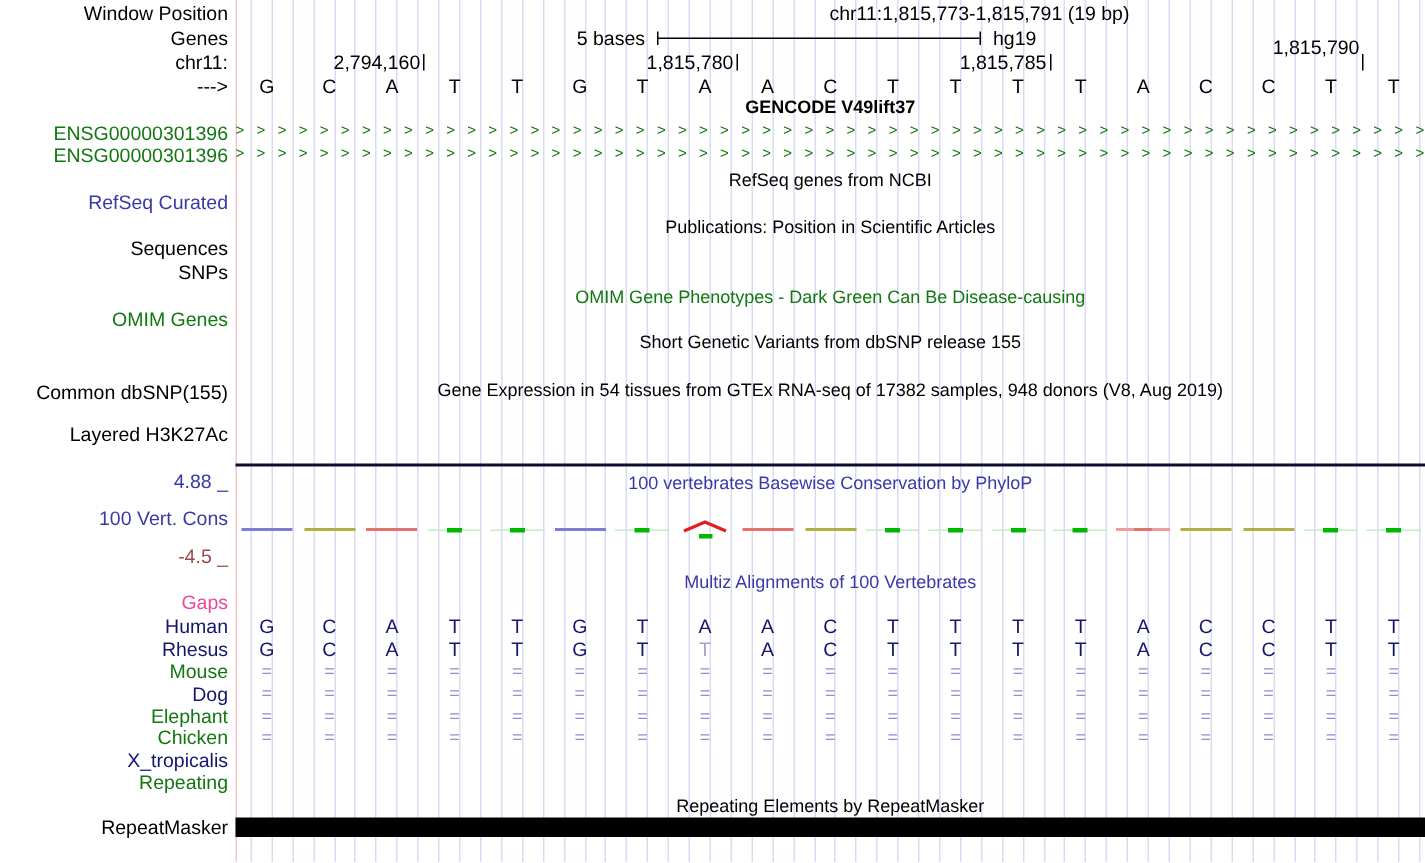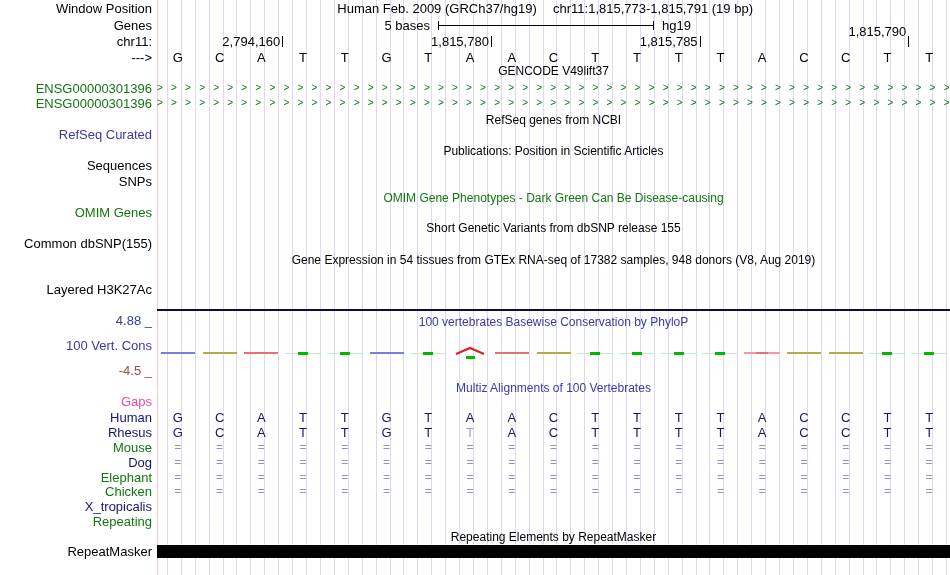--- a/index.html
+++ b/index.html
@@ -91,21 +91,20 @@
       <div class="gridline" style="left: 876.43px;"></div>
       <div class="gridline" style="left: 890.34px;"></div>
       <div class="gridline" style="left: 904.25px;"></div>
       <div class="gridline" style="left: 918.16px;"></div>
       <div class="gridline" style="left: 932.08px;"></div>
       <div class="gridline" style="left: 945.99px;"></div>
     </div>
   <div class="edge-line" style="left:157px;"></div>
 
   <div class="lbl black" style="top:1px;">Window Position</div>
-  <div class="abs black" style="left:437px;top:1px;transform:translateX(-50%);">Human Feb. 2009 (GRCh37/hg19)</div>
   <div class="abs black" style="left:553px;top:1px;">chr11:1,815,773-1,815,791 (19 bp)</div>
 
   <div class="lbl black" style="top:18px;">Genes</div>
   <div class="abs black" style="right:520px;top:18px;">5 bases</div>
   <div class="scale-line" style="left:438px;top:25px;width:215px;"></div>
   <div class="scale-end" style="left:438px;top:21px;"></div>
   <div class="scale-end" style="left:653px;top:21px;"></div>
   <div class="abs black" style="left:662px;top:18px;">hg19</div>
 
   <div class="lbl black" style="top:34px;">chr11:</div>
@@ -136,21 +135,21 @@
       <div class="cell black" style="left: 616.11px; top: 50px;">T</div>
       <div class="cell black" style="left: 657.84px; top: 50px;">T</div>
       <div class="cell black" style="left: 699.58px; top: 50px;">T</div>
       <div class="cell black" style="left: 741.32px; top: 50px;">A</div>
       <div class="cell black" style="left: 783.05px; top: 50px;">C</div>
       <div class="cell black" style="left: 824.79px; top: 50px;">C</div>
       <div class="cell black" style="left: 866.53px; top: 50px;">T</div>
       <div class="cell black" style="left: 908.26px; top: 50px;">T</div>
     </div>
 
-  <div class="ctitle black" style="top:64px;">GENCODE V49lift37</div>
+  <div class="ctitle black" style="top:64px;font-weight:bold;">GENCODE V49lift37</div>
   <div class="lbl green" style="top:81px;">ENSG00000301396</div>
   <div class="lbl green" style="top:96px;">ENSG00000301396</div>
   <div class="arrow-row" style="top:82px;" id="arrows-1">
       <span>&gt;</span>
       <span>&gt;</span>
       <span>&gt;</span>
       <span>&gt;</span>
       <span>&gt;</span>
       <span>&gt;</span>
       <span>&gt;</span>
@@ -269,21 +268,21 @@
   <div class="lbl blue" style="top:127px;">RefSeq Curated</div>
 
   <div class="ctitle black" style="top:144px;">Publications: Position in Scientific Articles</div>
   <div class="lbl black" style="top:158px;">Sequences</div>
   <div class="lbl black" style="top:174px;">SNPs</div>
 
   <div class="ctitle green" style="top:191px;">OMIM Gene Phenotypes - Dark Green Can Be Disease-causing</div>
   <div class="lbl green" style="top:205px;">OMIM Genes</div>
 
   <div class="ctitle black" style="top:221px;">Short Genetic Variants from dbSNP release 155</div>
-  <div class="lbl black" style="top:236px;">Common dbSNP(155)</div>
+  <div class="lbl black" style="top:254px;">Common dbSNP(155)</div>
 
   <div class="ctitle black" style="top:253px;">Gene Expression in 54 tissues from GTEx RNA-seq of 17382 samples, 948 donors (V8, Aug 2019)</div>
   <div class="lbl black" style="top:282px;">Layered H3K27Ac</div>
 
   <div class="phylop-border" style="top:309px;"></div>
   <div class="lbl blue" style="top:313px;">4.88 _</div>
   <div class="ctitle blue" style="top:315px;">100 vertebrates Basewise Conservation by PhyloP</div>
   <div class="lbl blue" style="top:338px;">100 Vert. Cons</div>
   <div class="lbl minusred" style="top:363px;">-4.5 _</div>
   <div id="phylop-wiggle">

